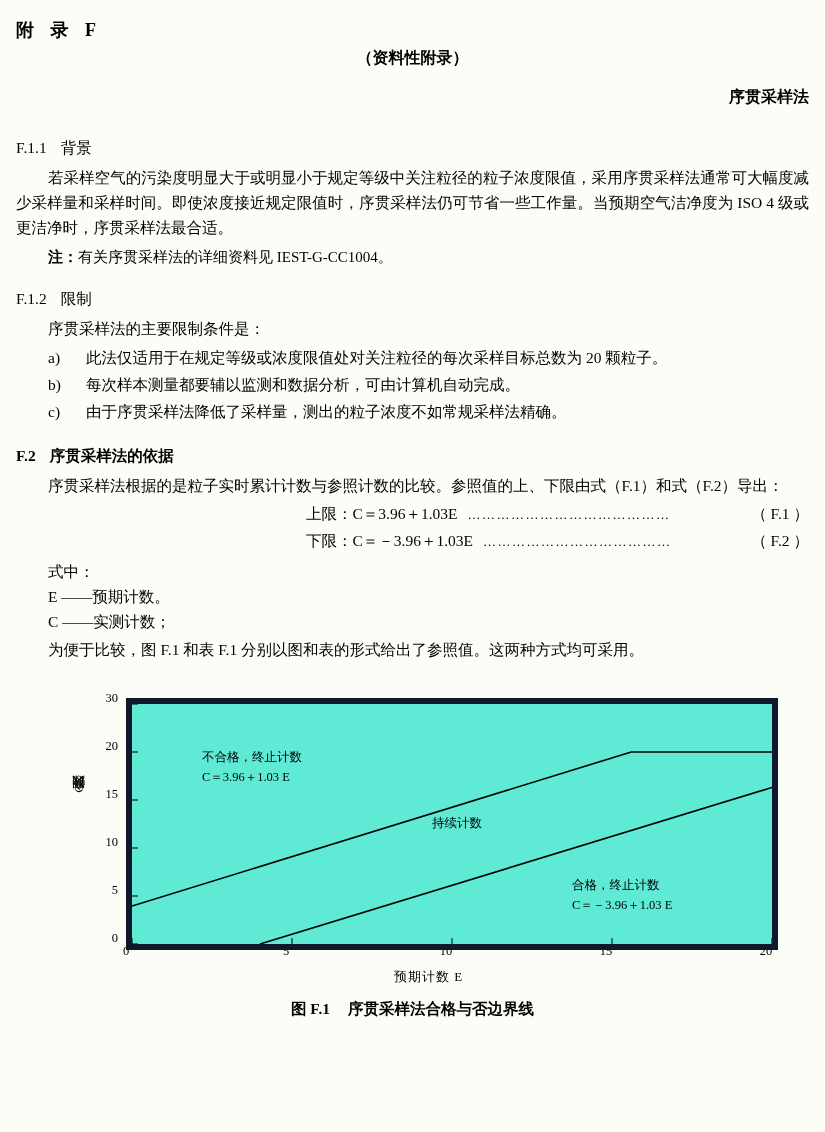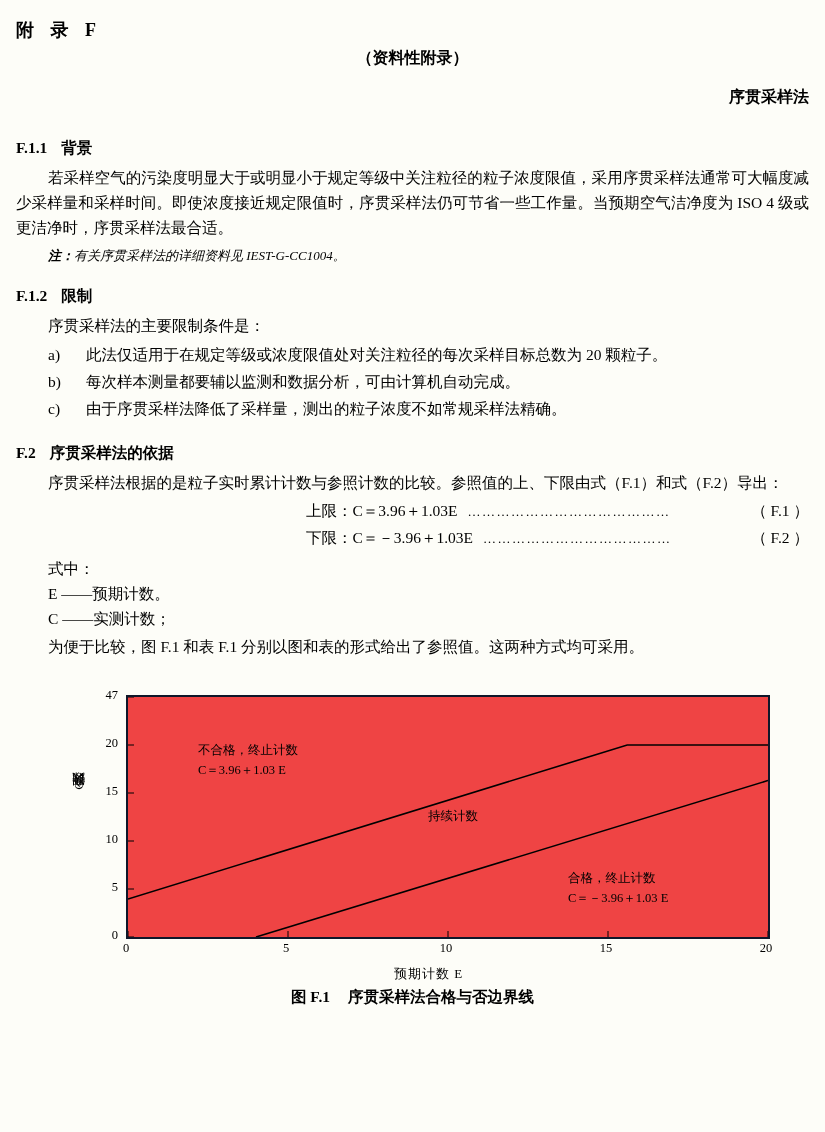--- a/index.html
+++ b/index.html
@@ -49,40 +49,39 @@
   }
 
   
   .h1 {
     font-weight: bold;
     font-size: 15.5px;
     margin: 22px 0 6px 0;
   }
   .h1 .num { margin-right: 14px; }
   .h2 {
-    font-weight: bold;
+    font-weight: normal;
     font-size: 15.5px;
     margin: 20px 0 6px 0;
   }
   .h2 .num { margin-right: 14px; }
 
   
   p.body {
     font-size: 15.5px;
     line-height: 1.62;
     margin: 4px 0;
     text-align: justify;
     text-justify: inter-ideograph;
   }
   p.indent { text-indent: 32px; }
   p.note {
-    font-size: 13px;
+    font-size: 15px;
     line-height: 1.5;
     margin: 6px 0 4px 32px;
-    font-style: italic;
   }
   p.note b { font-weight: bold; }
 
   .list-item {
     font-size: 15.5px;
     line-height: 1.62;
     margin: 2px 0 2px 32px;
     display: flex;
   }
   .list-item .marker {
@@ -127,22 +126,22 @@
     margin-top: 26px;
     position: relative;
     height: 290px;
   }
   .chart-box {
     position: absolute;
     left: 110px;
     top: 10px;
     width: 640px;
     height: 240px;
-    border: 2px solid #0f172a;
-    background: #ef4444;
+    border: 6px solid #0f172a;
+    background: #5eead4;
   }
   .ylabel {
     position: absolute;
     left: 54px;
     top: 95px;
     font-size: 13px;
     writing-mode: vertical-rl;
     transform: rotate(180deg);
     letter-spacing: 1px;
   }
@@ -170,21 +169,21 @@
   .annot {
     position: absolute;
     font-size: 12.5px;
     line-height: 1.55;
     white-space: nowrap;
   }
   .fig-caption {
     text-align: center;
     font-weight: bold;
     font-size: 15.5px;
-    margin-top: 12px;
+    margin-top: 21px;
   }
   .fig-caption .gap { display: inline-block; width: 18px; }
 </style>
 </head>
 <body>
 
 <div class="page">
   <div class="content">
 
     <div class="doc-title">附  录  F</div>
@@ -239,21 +238,21 @@
     <div class="where">式中：</div>
     <div class="defn">E ——预期计数。</div>
     <div class="defn">C ——实测计数；</div>
 
     <p class="body indent">为便于比较，图 F.1 和表 F.1 分别以图和表的形式给出了参照值。这两种方式均可采用。</p>
 
     <div class="figure-wrap">
 
       <div class="ylabel">实测计数 C</div>
 
-      <div class="ytick" style="left:72px; top:3px;">47</div>
+      <div class="ytick" style="left:72px; top:3px;">30</div>
       <div class="ytick" style="left:72px; top:51px;">20</div>
       <div class="ytick" style="left:72px; top:99px;">15</div>
       <div class="ytick" style="left:72px; top:147px;">10</div>
       <div class="ytick" style="left:72px; top:195px;">5</div>
       <div class="ytick" style="left:72px; top:243px;">0</div>
 
       <div class="xtick" style="left:90px;  top:256px;">0</div>
       <div class="xtick" style="left:250px; top:256px;">5</div>
       <div class="xtick" style="left:410px; top:256px;">10</div>
       <div class="xtick" style="left:570px; top:256px;">15</div>

